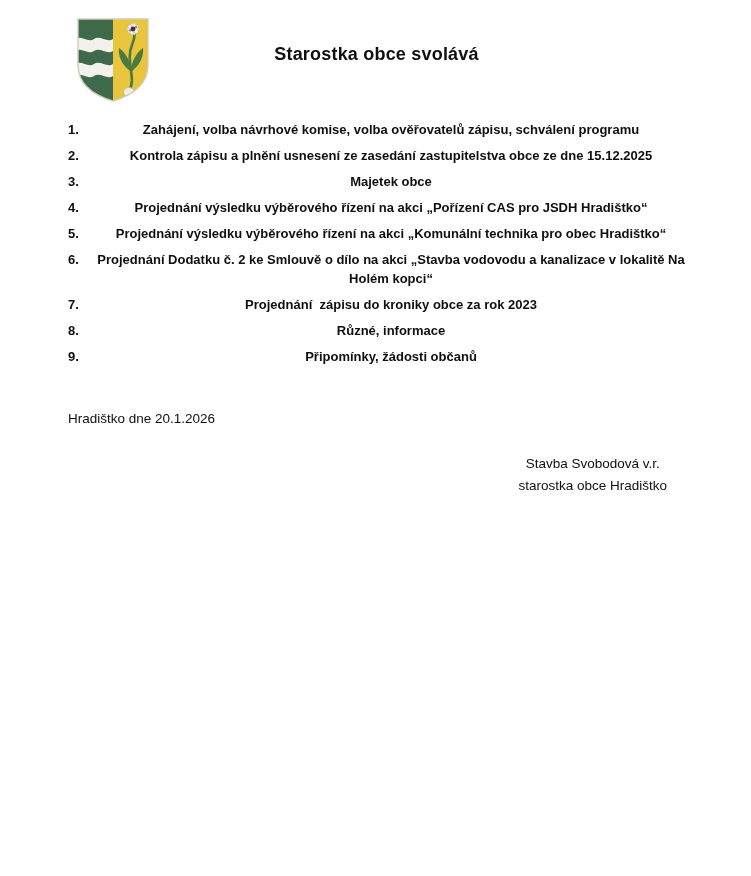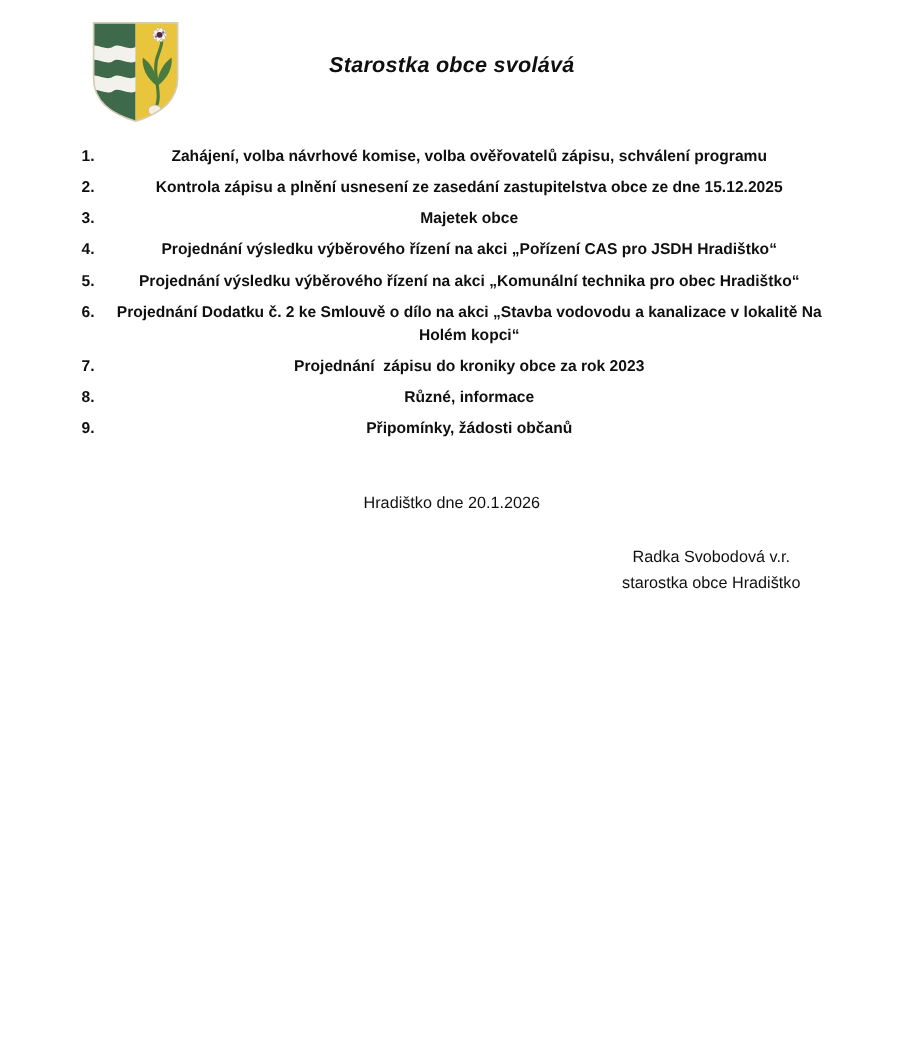--- a/index.html
+++ b/index.html
@@ -32,21 +32,20 @@
     top: 17px;
     width: 76px;
     height: 86px;
   }
   .org-title {
     text-align: center;
     padding-top: 44px;
     font-size: 18px;
     font-weight: bold;
     letter-spacing: 0.2px;
-    font-style: italic;
   }
 
   
   .headings { text-align: center; margin-top: 10px; }
   .heading-line {
     font-size: 17px;
     font-weight: bold;
     line-height: 26px;
   }
   .heading-line .u {
@@ -83,21 +82,20 @@
     max-width: 590px;
     white-space: pre-wrap;
     text-align: center;
   }
 
   
   .date-line {
     margin-top: 45px;
     font-size: 13.5px;
     font-weight: normal;
-    text-align: center;
   }
   .signature {
     margin-top: 27px;
     margin-left: auto;
     margin-right: 18px;
     width: max-content;
     text-align: center;
     font-size: 13.5px;
     font-weight: normal;
     line-height: 22px;
@@ -181,18 +179,18 @@
       </div>
       <div class="prow">
         <span class="pnum">9.</span>
         <span class="ptext">Připomínky, žádosti občanů</span>
       </div>
     </div>
 
     <div class="date-line">Hradištko dne 20.1.2026</div>
 
     <div class="signature">
-      <div>Radka Svobodová v.r.</div>
+      <div>Stavba Svobodová v.r.</div>
       <div>starostka obce Hradištko</div>
     </div>
 
   </div>
 </div>
 
 </body></html>

